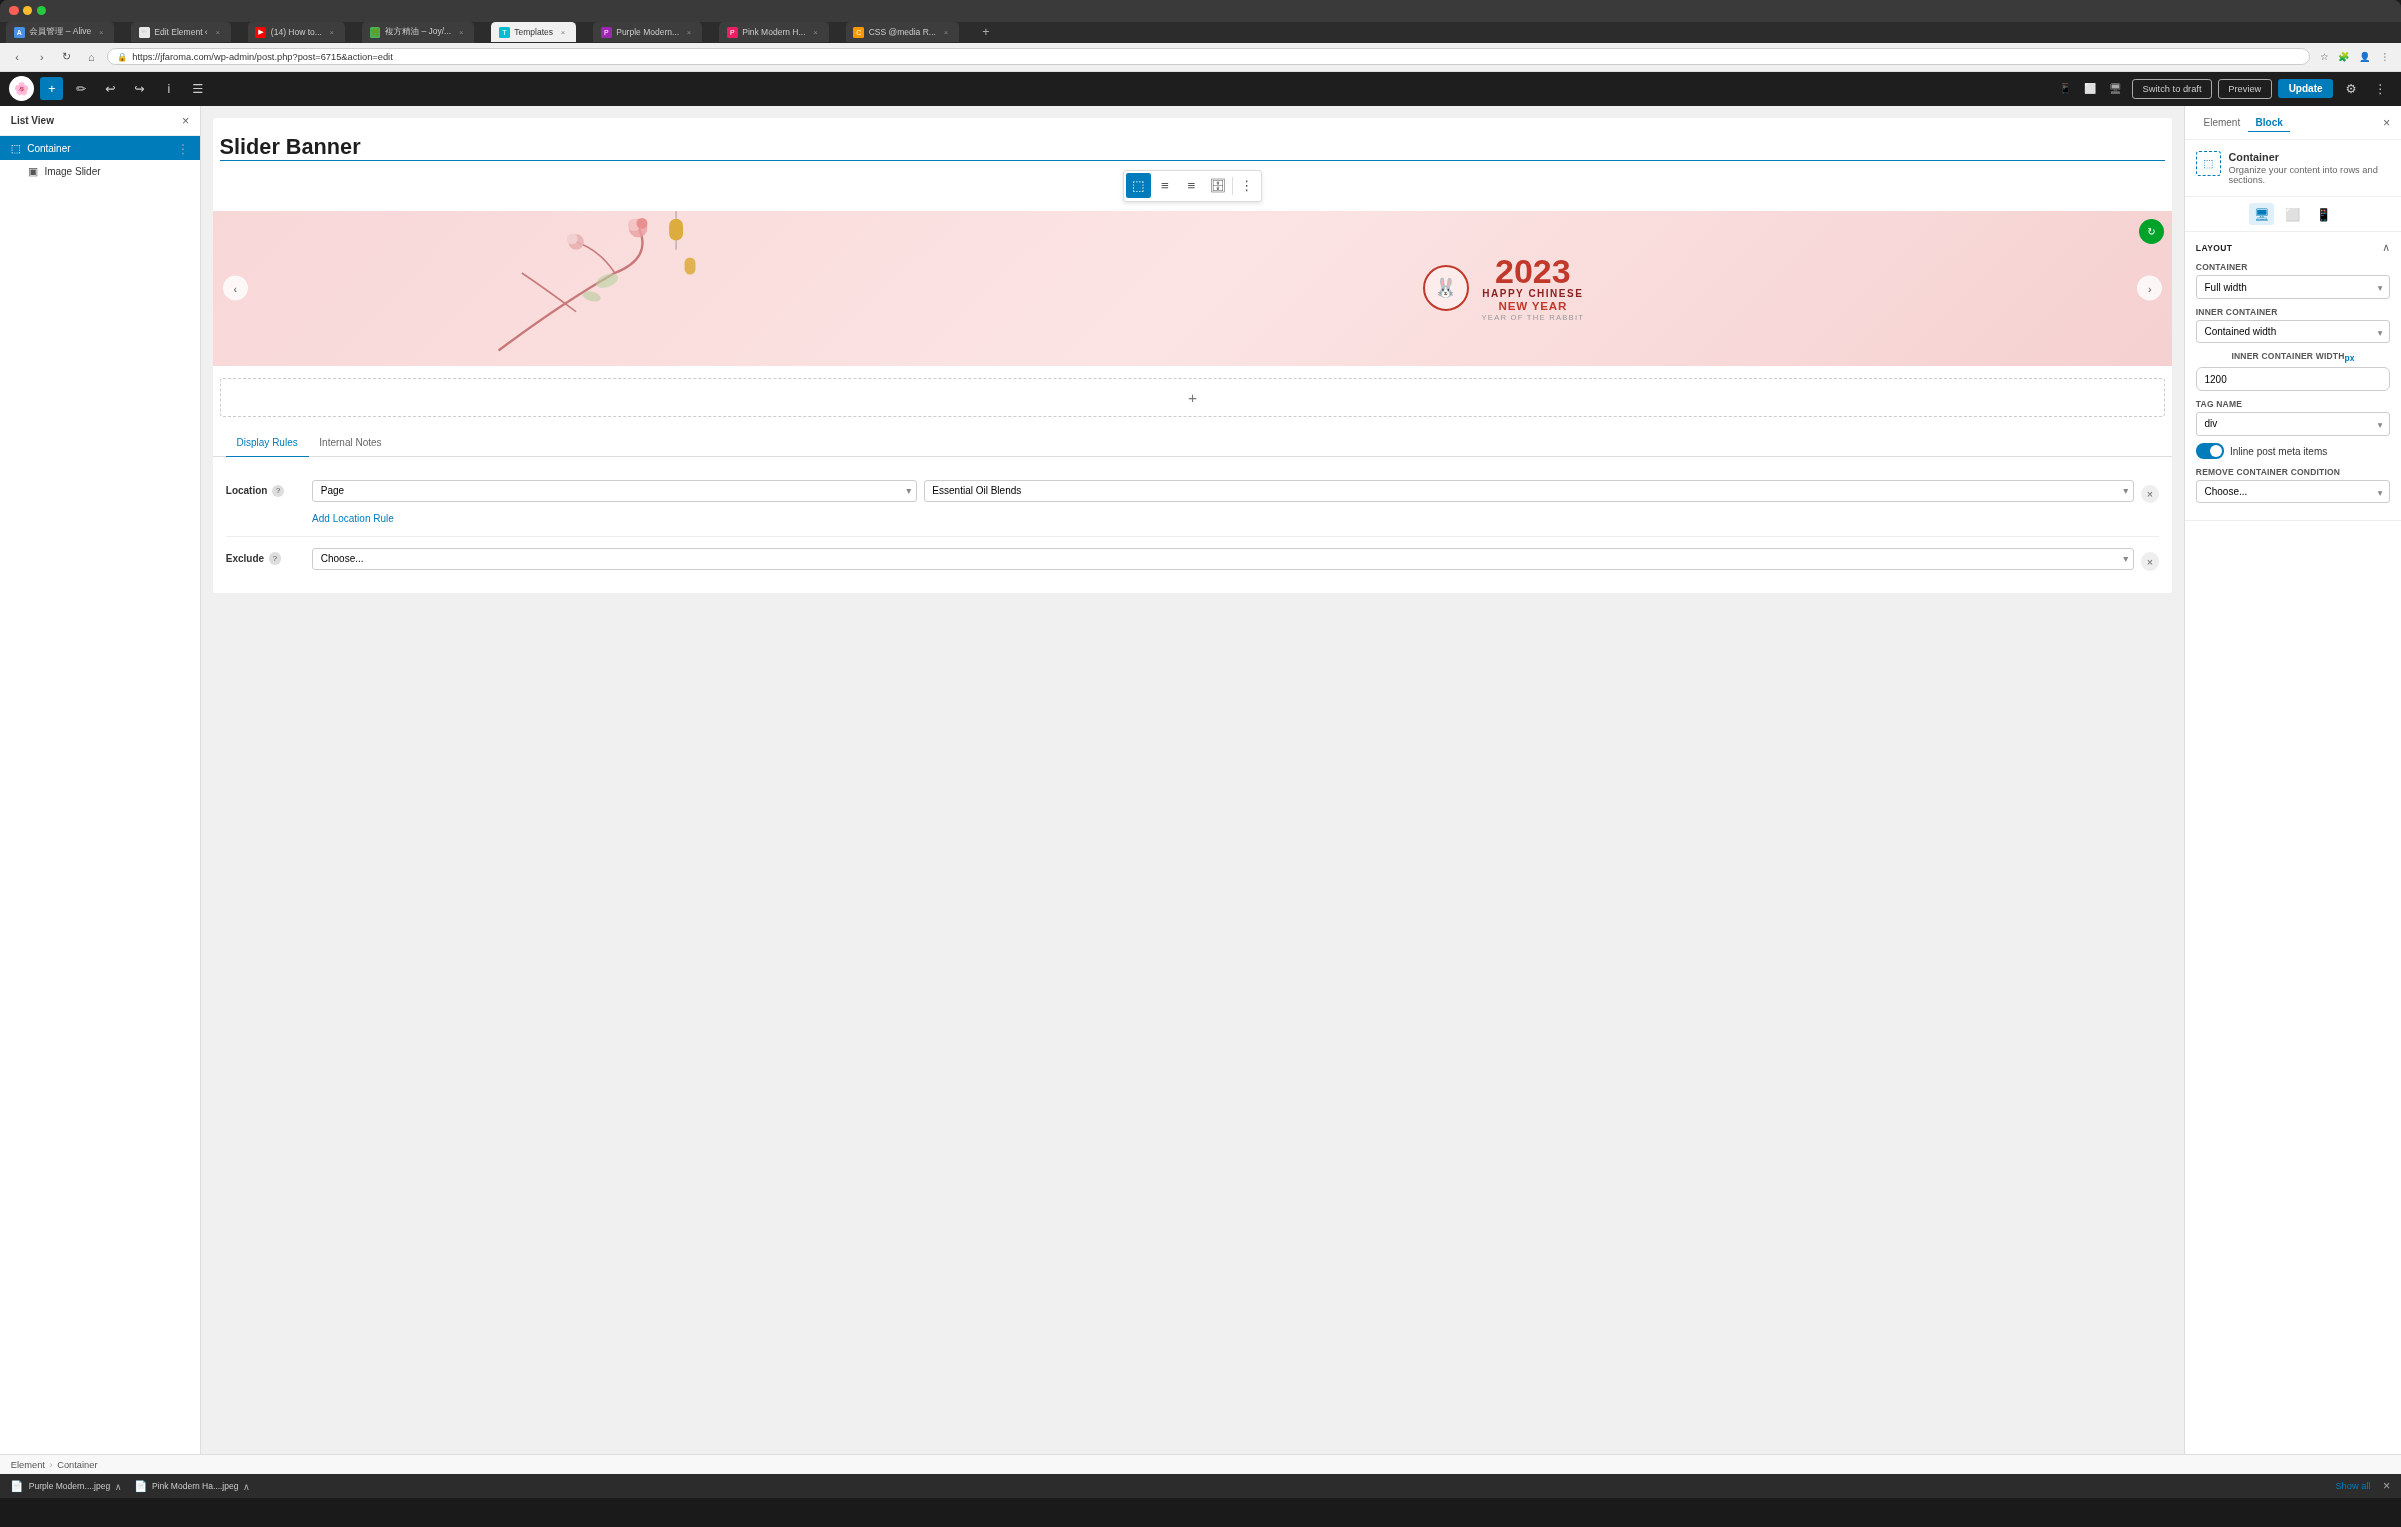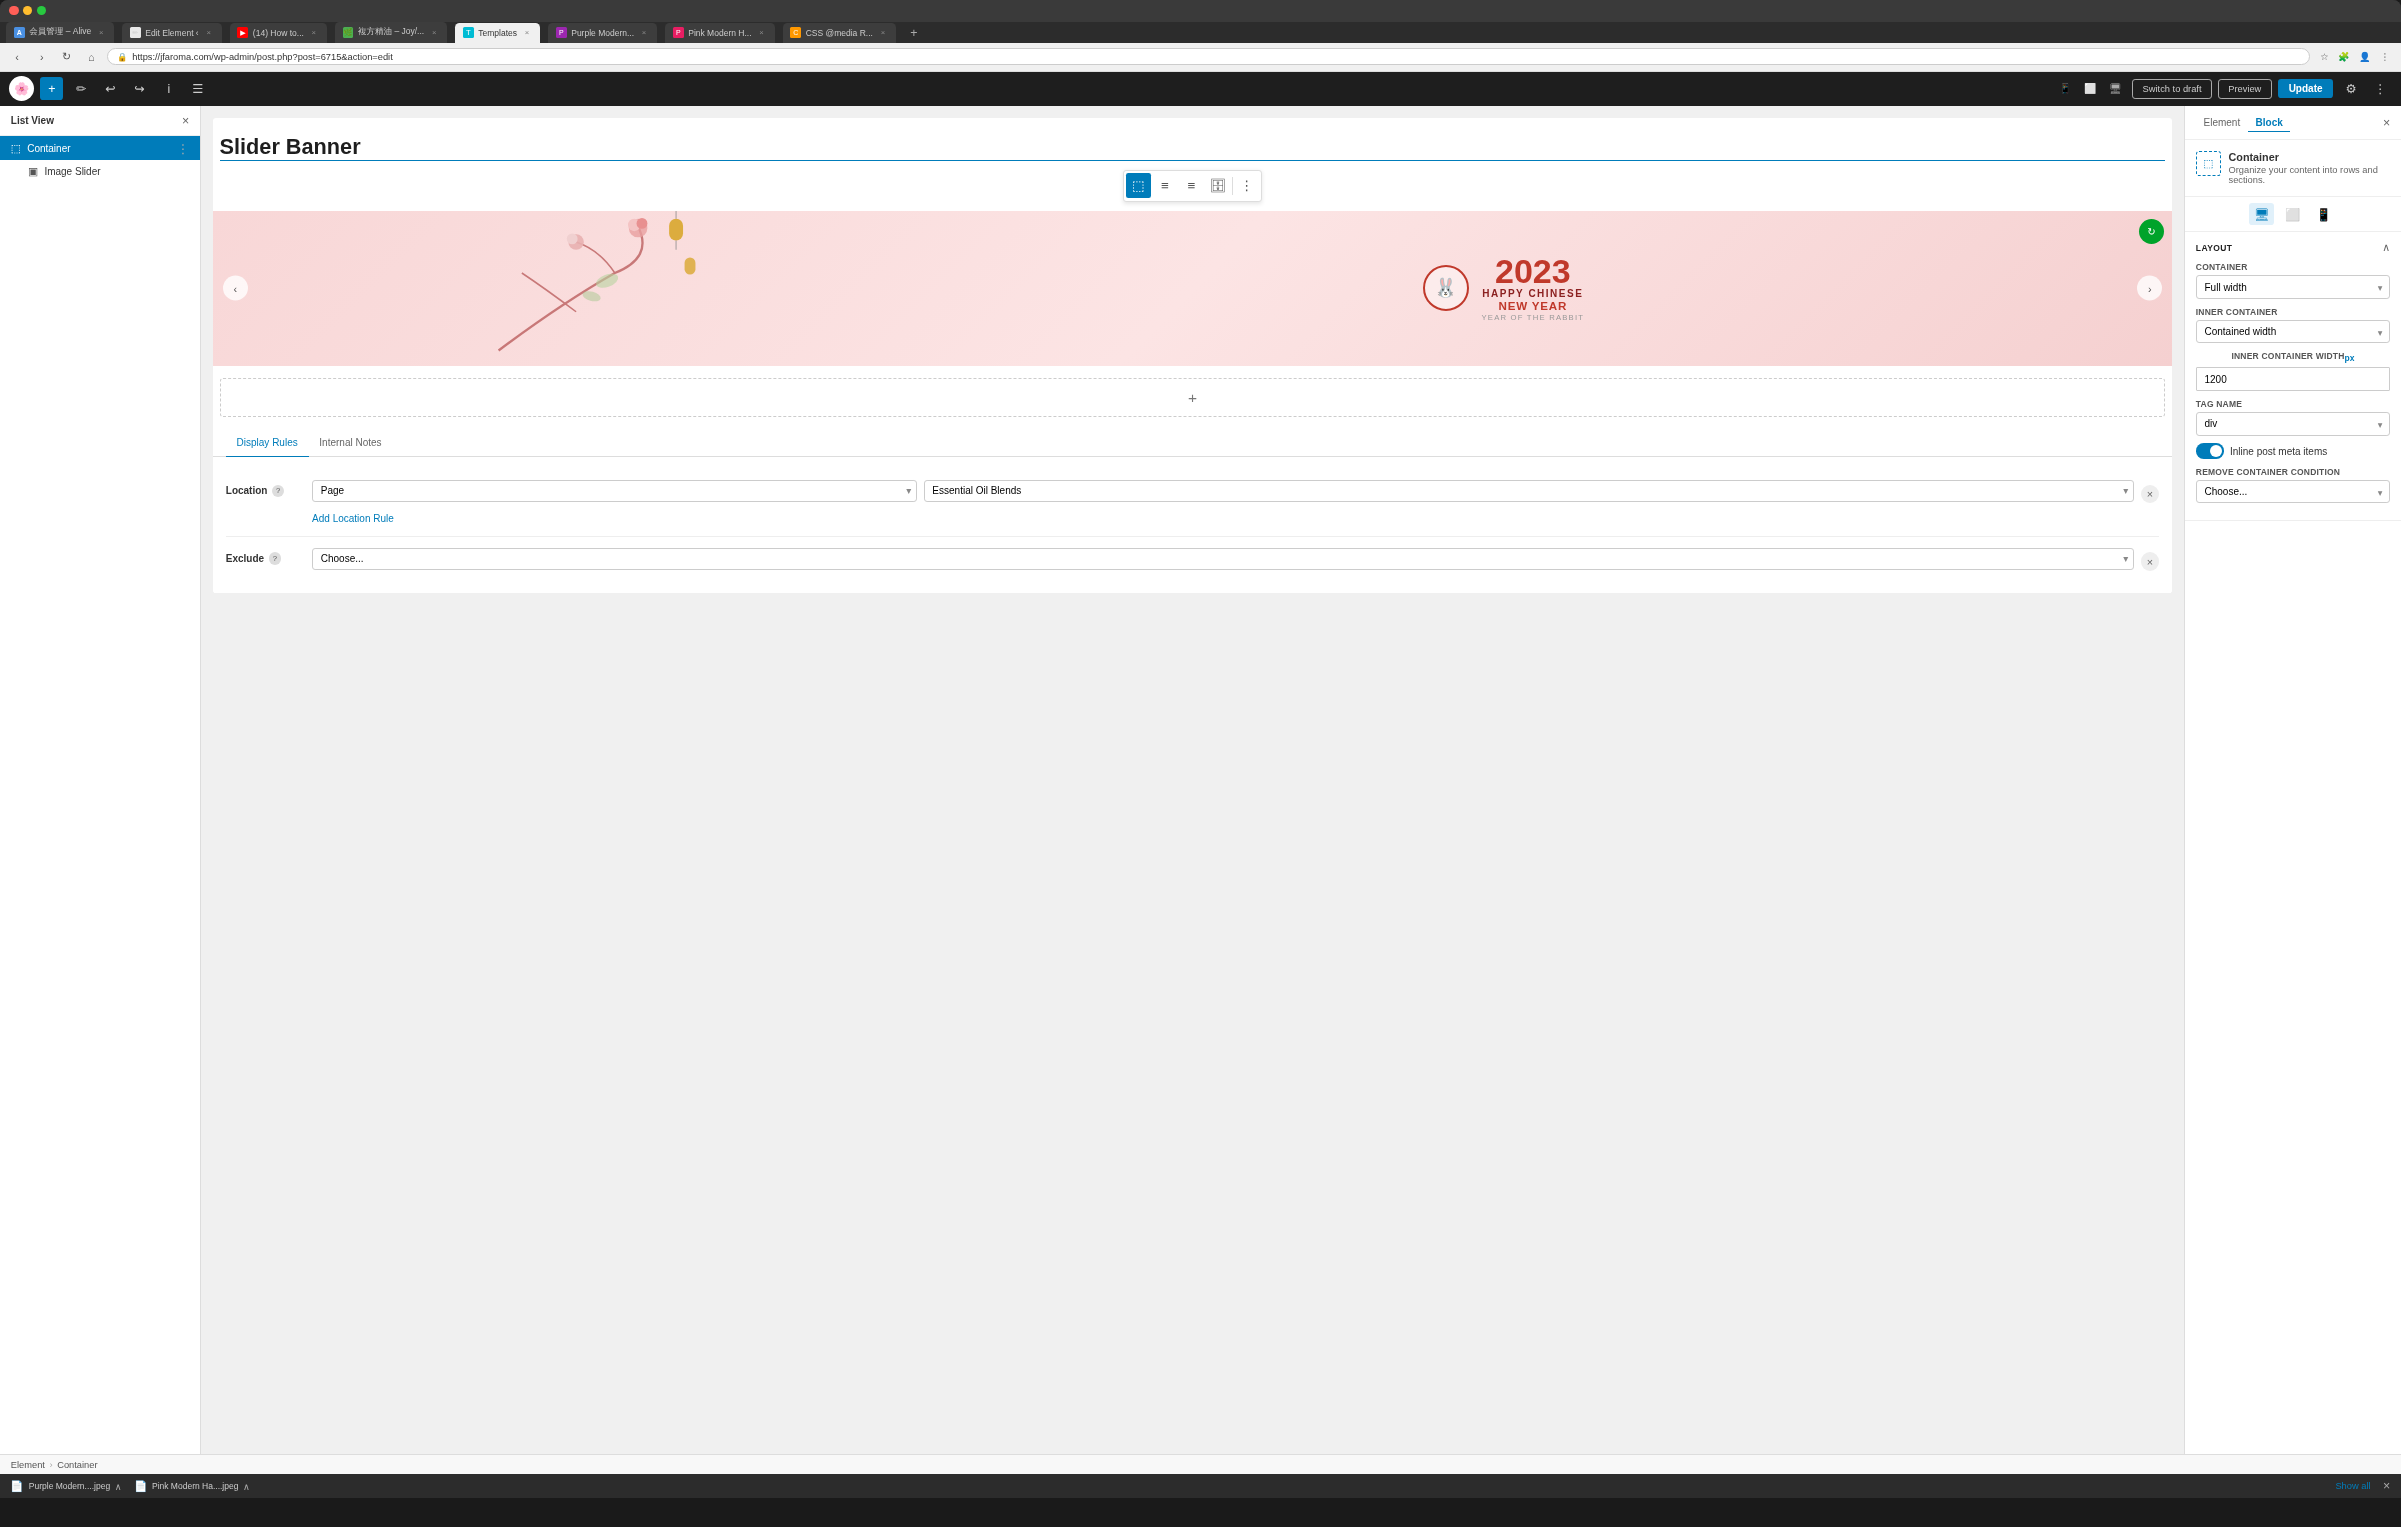--- a/index.html
+++ b/index.html
@@ -6,21 +6,21 @@
     body { font-family: -apple-system, BlinkMacSystemFont, 'Segoe UI', sans-serif; background: #1a1a1a; color: #333; font-size: 10px; }
 
     
     .browser-chrome { background: #2c2c2c; border-radius: 7.7px 7.7px 0 0; overflow: hidden; }
     .browser-titlebar { background: #3a3a3a; padding: 6.2px 9.3px; display: flex; align-items: center; gap: 4.6px; }
     .traffic-light { width: 9.3px; height: 9.3px; border-radius: 50%; cursor: pointer; }
     .tl-red { background: #ff5f57; }
     .tl-yellow { background: #ffbd2e; }
     .tl-green { background: #28c940; }
 
-    .browser-tabs { background: #2c2c2c; display: flex; align-items: flex-end; padding: 0 6.2px; gap: 8px; overflow: hidden; }
+    .browser-tabs { background: #2c2c2c; display: flex; align-items: center; padding: 0 6.2px; gap: 17px; overflow: hidden; }
     .tab { background: #3d3d3d; color: #ccc; padding: 4.6px 7.7px; border-radius: 4.6px 4.6px 0 0; display: flex; align-items: center; gap: 4.6px; font-size: 8.5px; min-width: 0; max-width: 124px; white-space: nowrap; overflow: hidden; text-overflow: ellipsis; }
     .tab.active { background: #f0f0f0; color: #333; }
     .tab-favicon { width: 10.8px; height: 10.8px; border-radius: 1.5px; flex-shrink: 0; display: flex; align-items: center; justify-content: center; font-size: 7.7px; }
     .tab-close { width: 10.8px; height: 10.8px; border-radius: 50%; display: flex; align-items: center; justify-content: center; color: #888; font-size: 7.7px; flex-shrink: 0; cursor: pointer; }
     .tab-new { color: #aaa; padding: 3.1px 6.2px; font-size: 12.4px; cursor: pointer; }
 
     .browser-nav { background: #f0f0f0; padding: 4.6px 7.7px; display: flex; align-items: center; gap: 6.2px; border-bottom: 0.8px solid #ddd; }
     .nav-btn { width: 18.6px; height: 18.6px; border-radius: 3.1px; display: flex; align-items: center; justify-content: center; color: #555; cursor: pointer; font-size: 10.8px; }
     .address-bar { flex: 1; background: white; border: 0.8px solid #ccc; border-radius: 12.4px; padding: 2.3px 9.3px; font-size: 9.3px; color: #333; display: flex; align-items: center; }
     .nav-right { display: flex; gap: 3.1px; align-items: center; }
@@ -127,21 +127,21 @@
     .section-header { display: flex; align-items: center; justify-content: space-between; cursor: pointer; margin-bottom: 7.7px; }
     .section-title { font-size: 8.5px; font-weight: 700; text-transform: uppercase; letter-spacing: 0.4px; color: #1e1e1e; }
     .section-toggle { color: #666; font-size: 10.8px; }
 
     .setting-row { margin-bottom: 7.7px; }
     .setting-label { font-size: 8.5px; color: #555; margin-bottom: 3.1px; text-transform: uppercase; letter-spacing: 0.2px; font-weight: 600; }
     .setting-select-wrapper { position: relative; }
     .setting-select-wrapper::after { content: '▾'; position: absolute; right: 7.7px; top: 50%; transform: translateY(-50%); color: #888; pointer-events: none; font-size: 9.3px; }
     .setting-select { width: 100%; border: 0.8px solid #ccc; border-radius: 3.1px; padding: 5.4px 21.7px 5.4px 7.7px; font-size: 10px; background: white; cursor: pointer; appearance: none; }
     .setting-input-row { display: flex; align-items: center; gap: 4.6px; }
-    .setting-input { border: 0.8px solid #ccc; border-radius: 1px; padding: 5.4px 7.7px; font-size: 10px; flex: 1; }
+    .setting-input { border: 0.8px solid #ccc; border-radius: 6px; padding: 5.4px 7.7px; font-size: 10px; flex: 1; }
     .setting-unit { font-size: 8.5px; color: #007cba; font-weight: 600; }
     .setting-label-row { display: flex; align-items: center; justify-content: center; margin-bottom: 3.1px; }
 
     .toggle-row { display: flex; align-items: center; gap: 6.2px; margin-bottom: 7.7px; }
     .toggle { width: 28px; height: 15.5px; background: #007cba; border-radius: 7.7px; position: relative; cursor: pointer; }
     .toggle-knob { width: 12.4px; height: 12.4px; background: white; border-radius: 50%; position: absolute; top: 1.5px; right: 1.5px; transition: right 0.2s; }
     .toggle-label { font-size: 10px; color: #333; }
 
     
     .breadcrumb-bar { background: #f8f8f8; border-top: 0.8px solid #ddd; padding: 4.6px 10.8px; display: flex; align-items: center; gap: 4.6px; font-size: 9.3px; color: #555; }

